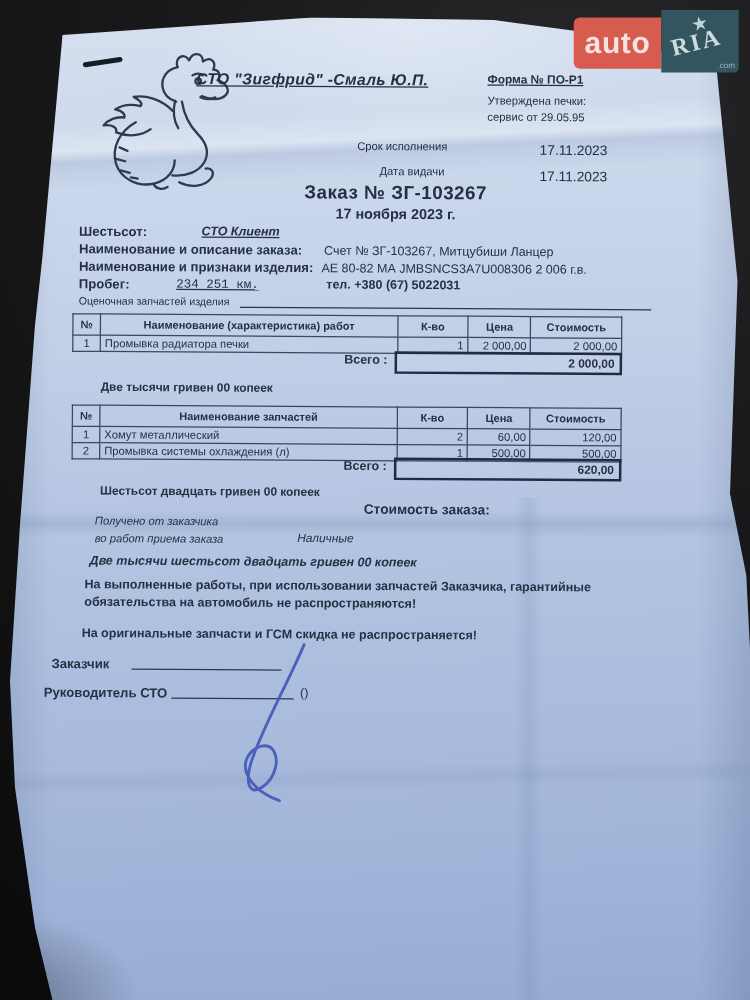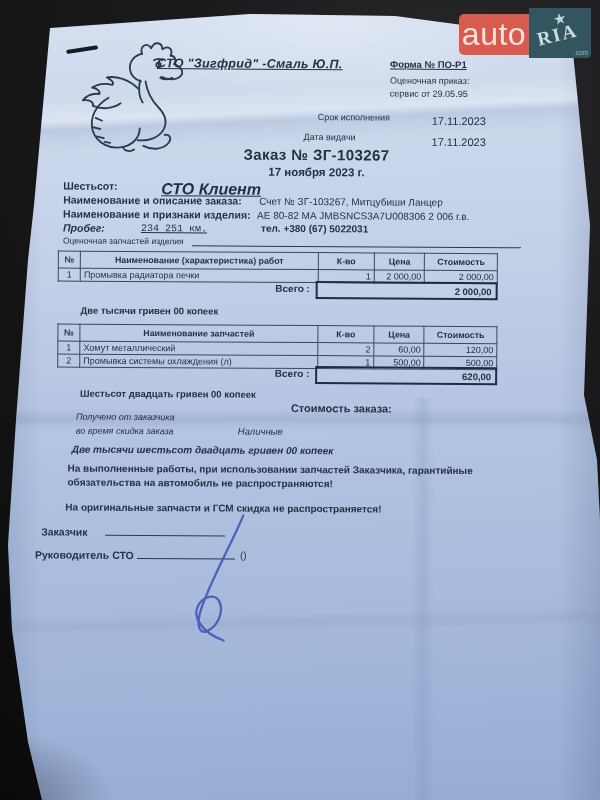--- a/index.html
+++ b/index.html
@@ -90,21 +90,21 @@
   .words3 { left:72px; top:445px; font-weight:bold; font-style:italic; font-size:10px; }
 
   .note { font-weight:bold; font-size:10px; line-height:1.35; }
   .sig-label { font-weight:bold; font-size:10.5px;text-align:right; }
   .sig-line { border-bottom:1.2px solid #2b3750; height:12px; }
   .parens { font-size:10px; }
 
   .watermark { position:absolute; left:459px; top:8px; display:flex; z-index:10; }
   .wm-auto { width:70px; height:41px; margin-top:6px; background:#d85b50; border-radius:5px 0 0 5px;
     display:flex; align-items:center; justify-content:center;
-    color:#f7e3de; font-size:32px; font-weight:normal; letter-spacing:.5px; }
+    color:#f7e3de; font-size:24px; font-weight:bold; letter-spacing:.5px; }
   .wm-ria { width:62px; height:50px; background:#33555f; border-radius:0 0 4px 0; position:relative; overflow:hidden; }
   .wm-star { position:absolute; left:24px; top:2px; color:#bdd6da; font-size:15px; transform:rotate(-12deg); }
   .wm-ria-text { position:absolute; left:8px; top:16px; transform:rotate(-14deg);
     font-family:"Liberation Serif", serif; font-weight:bold; font-size:19px; letter-spacing:2px;
     color:#d9e7ea; opacity:.92; }
   .wm-com { position:absolute; right:3px; bottom:2px; font-size:6.5px; color:#9cb7bf; }
 
   svg.line-art path, svg.line-art circle { fill:none; stroke:#2c3a52; stroke-width:2; stroke-linecap:round; stroke-linejoin:round; }
 </style>
 </head>
@@ -134,42 +134,42 @@
         <path d="M82,54 c-10,-10 -24,-14 -34,-12 c6,3 8,6 6,8 c-8,-2 -16,-1 -22,3 c6,1 9,4 8,7 c-7,-1 -14,2 -18,7 c8,-1 12,2 11,6 c10,4 22,3 30,-3"></path>
         <path d="M50,64 c-14,8 -21,22 -17,36 c4,13 19,21 34,17 c11,-3 17,-11 17,-20"></path>
         <path d="M36,86 l7,3 M33,96 l8,2 M37,106 l8,2 M46,112 l6,1"></path>
         <path d="M88,116 c10,5 22,4 28,-4 c3,-5 0,-9 -5,-8"></path>
         <path d="M66,118 c2,4 8,5 12,2"></path>
       </svg>
 
       <div class="abs company">СТО "Зигфрид" -Смаль Ю.П.</div>
       <div class="abs form-label">Форма № ПО-Р1</div>
       <div class="abs approved">
-        <div>Оценочная приказ:</div>
+        <div>Утверждена печки:</div>
         <div>сервис от 29.05.95</div>
       </div>
 
-      <div class="abs date-label" style="left:316px; top:112px;text-align:center;">Срок исполнения</div>
+      <div class="abs date-label" style="left:284px; top:112px;text-align:center;">Срок исполнения</div>
       <div class="abs date-value" style="left:430px; top:114px;">17.11.2023</div>
       <div class="abs date-label" style="left:302px; top:132px;">Дата видачи</div>
       <div class="abs date-value" style="left:430px; top:135px;">17.11.2023</div>
 
       <div class="abs order-title">Заказ № ЗГ-103267</div>
       <div class="abs order-date">17 ноября 2023 г.</div>
 
       <div class="abs lbl" style="left:62px; top:181px;">Шестьсот:</div>
-      <div class="abs val bold-italic underlined" style="left:160px; top:181px; font-size:16px;">СТО Клиент</div>
+      <div class="abs val bold-italic underlined" style="left:160px; top:181px; font-size:10px;">СТО Клиент</div>
 
       <div class="abs lbl" style="left:62px; top:195px;">Наименование и описание заказа:</div>
       <div class="abs val" style="left:258px; top:196px;">Счет № ЗГ-103267, Митцубиши Ланцер</div>
 
       <div class="abs lbl" style="left:62px; top:209px;">Наименование и признаки изделия:</div>
       <div class="abs val" style="left:256px; top:210px;">АЕ 80-82 МА JMBSNCS3A7U008306 2 006 г.в.</div>
 
-      <div class="abs lbl" style="left:62px; top:223px;font-style:italic;">Пробег:</div>
+      <div class="abs lbl" style="left:62px; top:223px;">Пробег:</div>
       <div class="abs val underlined" style="left:140px; top:224px;font-family:Liberation Mono, monospace;">234 251 км.</div>
       <div class="abs val" style="left:260px; top:223px; font-weight:bold;">тел. +380 (67) 5022031</div>
 
       <div class="abs estimate-row">
         <span>Оценочная запчастей изделия</span>
         <span class="fill-line"></span>
       </div>
 
       <table class="abs doc-table" style="left:57px; top:252px;">
         <colgroup>
@@ -237,21 +237,21 @@
       <div class="abs total-row" style="left:57px; top:367px;">
         <div class="total-label">Всего :</div>
         <div class="total-box">620,00</div>
       </div>
       <div class="abs amount-words" style="left:80px; top:389px;">Шестьсот двадцать гривен 00 копеек</div>
 
       <div class="abs cost-label">Стоимость заказа:</div>
 
       <div class="abs received">
         <div>Получено от заказчика</div>
-        <div>во время скидка заказа</div>
+        <div>во работ приема заказа</div>
       </div>
       <div class="abs cash">Наличные</div>
       <div class="abs words3">Две тысячи шестьсот двадцать гривен 00 копеек</div>
 
       <div class="abs note" style="left:68px; top:463px; width:458px;">На выполненные работы, при использовании запчастей Заказчика, гарантийные обязательства на автомобиль не распространяются!</div>
       <div class="abs note" style="left:66px; top:502px; width:460px;">На оригинальные запчасти и ГСМ скидка не распространяется!</div>
 
       <div class="abs sig-label" style="left:42px; top:527px;">Заказчик</div>
       <div class="abs sig-line" style="left:106px; top:524px; width:120px;"></div>
 

